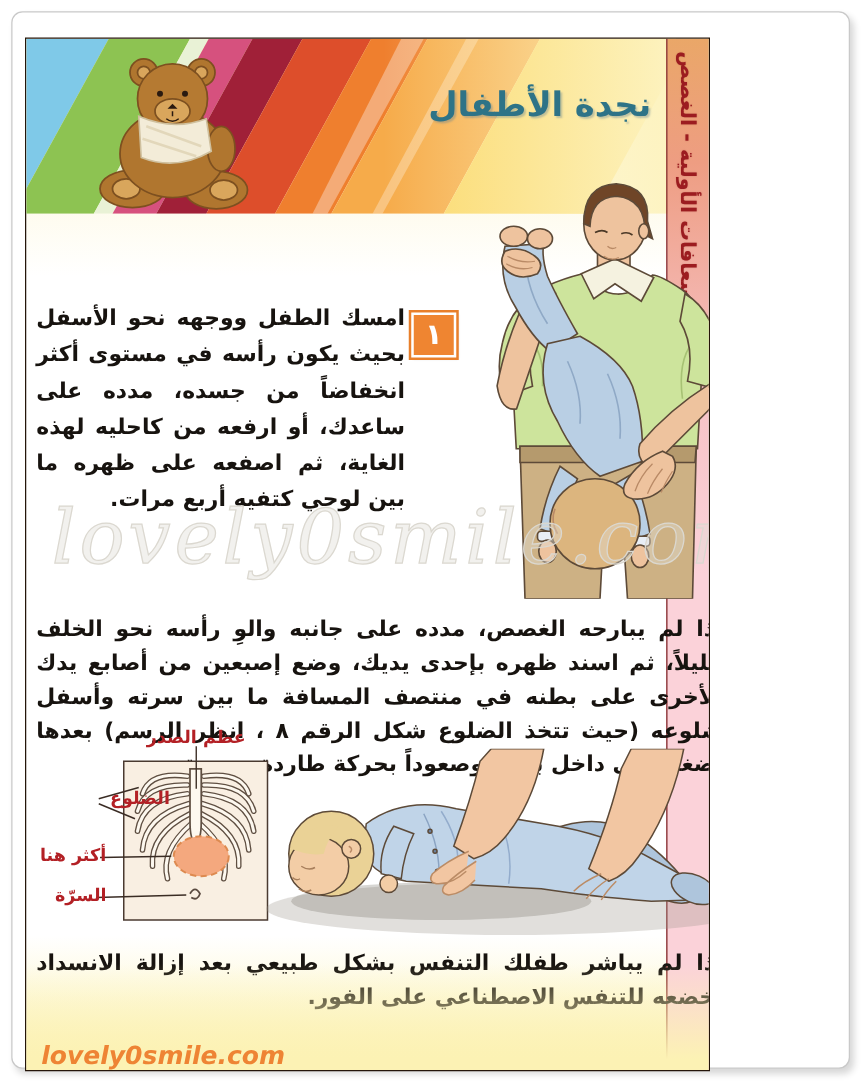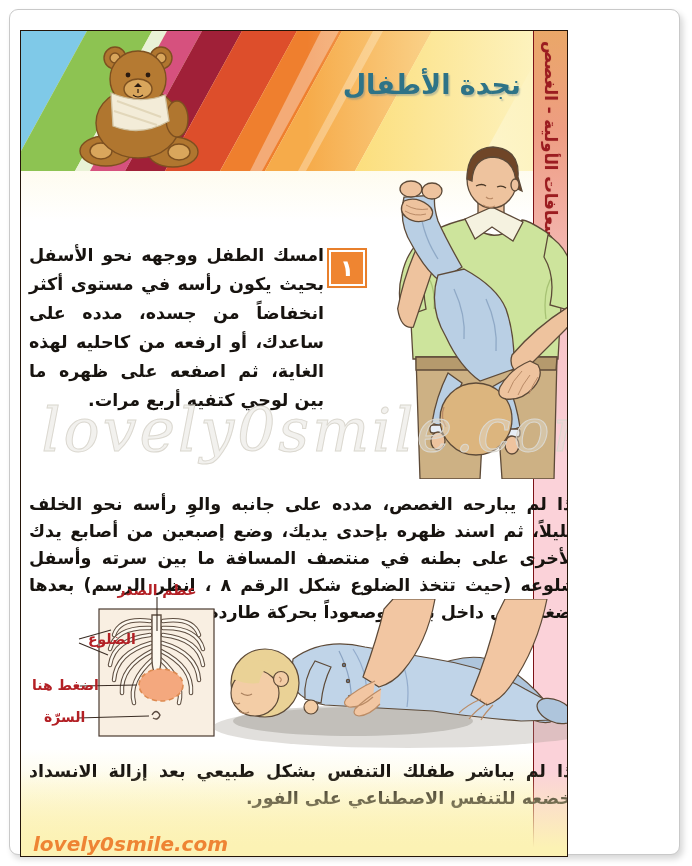--- a/index.html
+++ b/index.html
@@ -233,21 +233,21 @@
       <g stroke="#3a2c24" stroke-width="1.1" fill="none">
         <path d="M 133 16 L 133 50"></path>
         <path d="M 55 58 L 87 49"></path>
             <path d="M 55 62 L 84 74"></path>
         <path d="M 56 105 L 113 104"></path>
         <path d="M 53 137 L 125 135"></path>
       </g>
     </svg>
     <div class="dlabel dlab-sternum">عظم الصدر</div>
     <div class="dlabel dlab-ribs">الضلوع</div>
-    <div class="dlabel dlab-press">اضغط هنا</div>
+    <div class="dlabel dlab-press">أكثر هنا</div>
     <div class="dlabel dlab-navel">السرّة</div>
   </div>
 
   <svg class="illus-lying" viewBox="0 0 424 160">
     <ellipse cx="205" cy="128" rx="195" ry="21" fill="#9a948c" opacity=".30"></ellipse>
     <ellipse cx="150" cy="122" rx="120" ry="15" fill="#7c766e" opacity=".30"></ellipse>
     <g stroke="#5d4a38" stroke-width="1.2">
 
       <path d="M 225 70 Q 268 50 296 64 Q 322 78 342 102 L 356 116 Q 349 128 330 121 Q 300 101 268 93 Z" fill="#aec5dc"></path>
 

